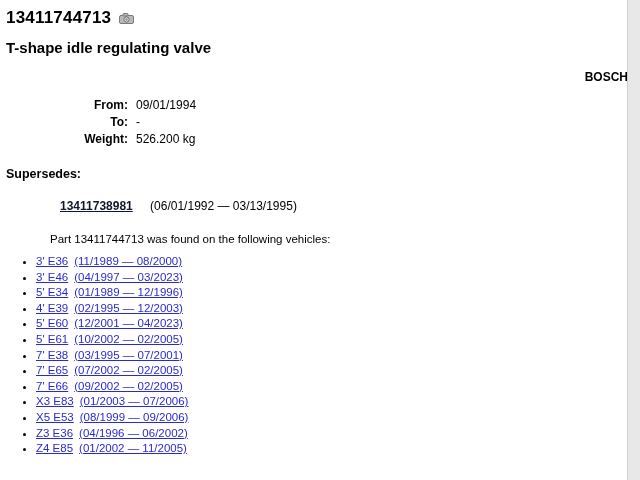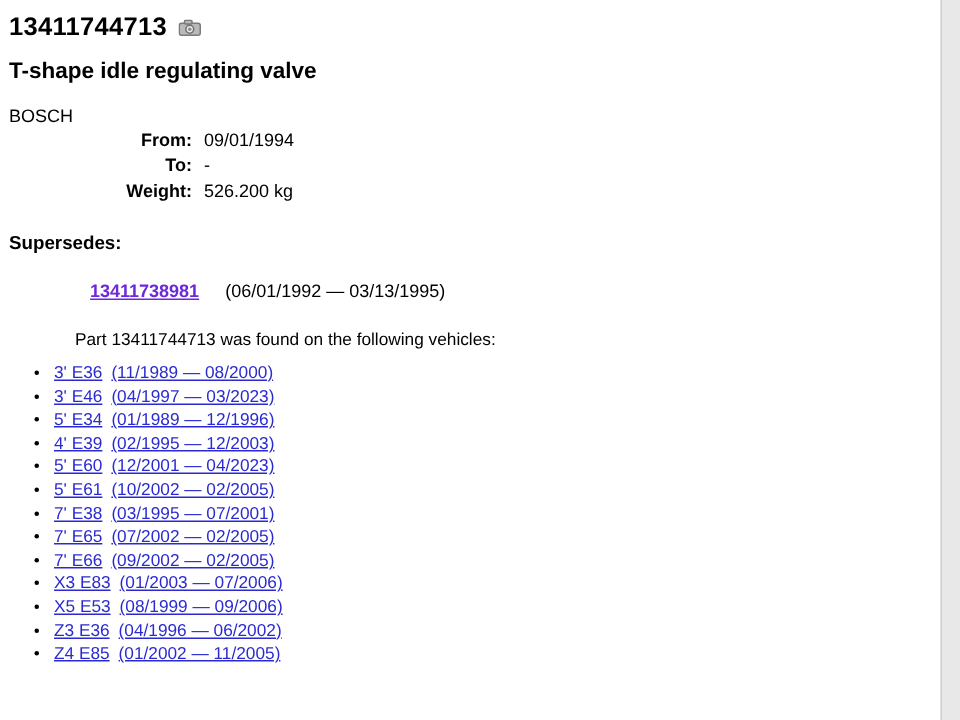--- a/index.html
+++ b/index.html
@@ -53,25 +53,26 @@
     cursor: pointer;
   }
   .camera-icon svg { display: block; }
   .part-title {
     font-size: 15px;
     font-weight: bold;
     margin: 11px 0 0 0;
   }
   .brand {
     font-size: 12px;
-    font-weight: normal;
+    font-weight: bold;
     margin: 14px 0 0 0;
+    text-align: right;
   }
   .specs {
-    margin: 2px 0 0 0;
+    margin: 14px 0 0 0;
   }
   .spec-row {
     display: flex;
     align-items: baseline;
     height: 17px;
     font-size: 12px;
   }
   .spec-label {
     width: 130px;
     text-align: right;
@@ -85,21 +86,21 @@
   .supersedes-title {
     font-size: 12.5px;
     font-weight: bold;
     margin: 18px 0 0 0;
   }
   .supersedes-row {
     margin: 18px 0 0 54px;
     font-size: 12px;
   }
   .supersedes-link {
-    color: #6d28d9;
+    color: #0f172a;
     text-decoration: underline;
     font-weight: bold;
     cursor: pointer;
   }
   .supersedes-dates {
     margin-left: 14px;
   }
   .found-on {
     font-size: 11.5px;
     margin: 20px 0 0 0;

